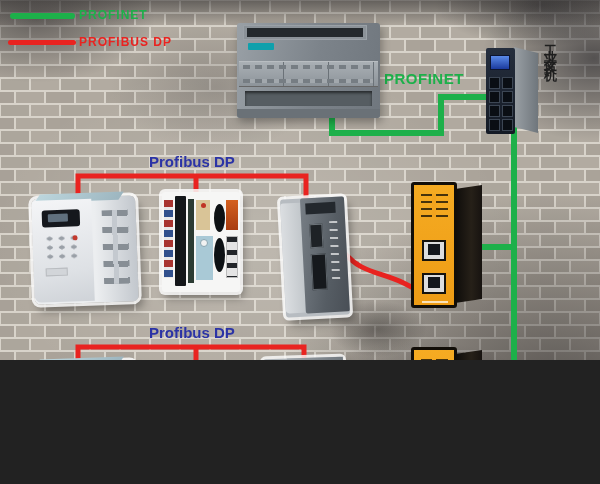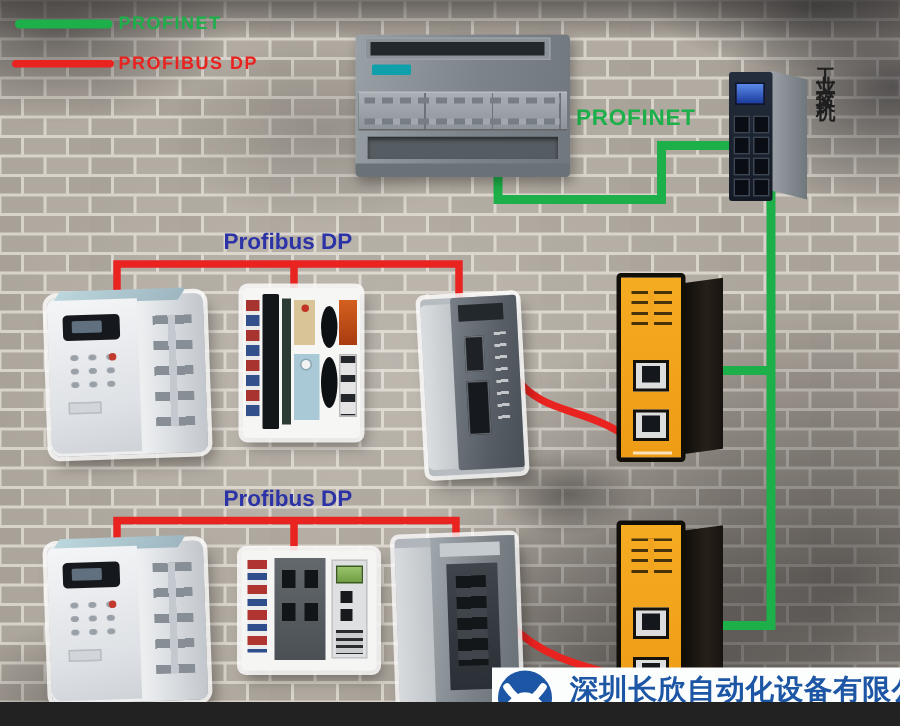--- a/index.html
+++ b/index.html
@@ -1,17 +1,17 @@
 <!DOCTYPE html>
 <html><head>
 <meta charset="utf-8">
 <style>
   html,body{margin:0;padding:0;background:#222;}
   body{font-family:"Liberation Sans","DejaVu Sans",sans-serif;}
-  #stage{position:relative;width:600px;height:468px;overflow:hidden;background:#aba49b;}
+  #stage{position:relative;width:600px;height:360px;overflow:hidden;background:#aba49b;}
   #stage *{position:absolute;box-sizing:border-box;}
 
   .wall{left:0;top:0;z-index:0;}
   .shade{left:0;top:0;width:600px;height:484px;z-index:1;pointer-events:none;background:
     linear-gradient(180deg, rgba(38,36,37,.55), rgba(38,36,37,0) 26px),
     radial-gradient(170px 90px at 6% 4%, rgba(40,38,40,.55), transparent 70%),
     radial-gradient(160px 120px at 99% 12%, rgba(22,22,28,.6), transparent 70%),
     radial-gradient(150px 60px at 90% 1%, rgba(20,20,24,.5), transparent 70%),
     radial-gradient(430px 300px at 93% 80%, rgba(24,22,24,.55), transparent 65%),
     radial-gradient(240px 170px at 70% 95%, rgba(24,22,24,.45), transparent 70%),

